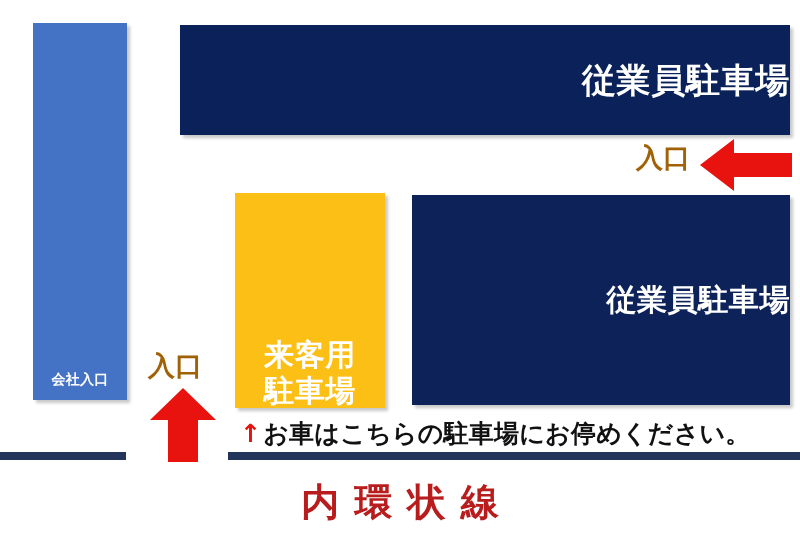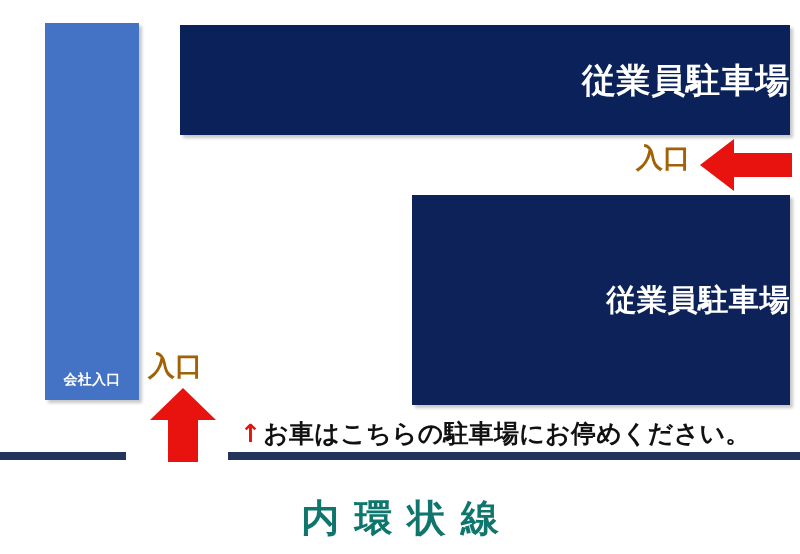--- a/index.html
+++ b/index.html
@@ -42,21 +42,20 @@
   #company-bar {
     left: 33px;
     top: 23px;
     width: 94px;
     height: 377px;
     background: #4472C4;
     align-items: flex-end;
     justify-content: center;
     padding-bottom: 12px;
     font-size: 14px;
-    margin-left: 12px;
   }
 
   
   #employee-top {
     left: 180px;
     top: 25px;
     width: 610px;
     height: 110px;
     background: #0A2259;
     font-size: 34px;
@@ -135,24 +134,24 @@
     position: absolute;
     height: 8px;
     background: #24355C;
   }
   #road-line-left  { left: 0px;   top: 452px; width: 126px; }
   #road-line-right { left: 228px; top: 452px; width: 572px; }
 
   #road-name {
     position: absolute;
     left: 0px;
-    top: 493px;
+    top: 477px;
     width: 800px;
     text-align: center;
-    color: #0f766e;
+    color: #b91c1c;
     font-size: 38px;
     font-weight: bold;
     letter-spacing: 0.40em;
     text-indent: 0.40em;
   }
 </style>
 </head>
 <body>
 
 <div id="map">
@@ -166,20 +165,24 @@
   </div>
 
   <div class="entrance-label" id="entrance-right-label">入口</div>
 
   <div class="arrow" id="arrow-left">
     <svg width="92" height="52" viewBox="0 0 92 52" xmlns="http://www.w3.org/2000/svg">
       <polygon points="0,26 34,0 34,14 92,14 92,38 34,38 34,52" fill="#E8130E"></polygon>
     </svg>
   </div>
 
+  <div class="block shadowed" id="visitor">
+    <span class="line">来客用</span>
+    <span class="line">駐車場</span>
+  </div>
 
   <div class="block shadowed" id="employee-bottom">
     <span>従業員駐車場</span>
   </div>
 
   <div class="entrance-label" id="entrance-bottom-label">入口</div>
 
   <div class="arrow" id="arrow-up">
     <svg width="66" height="74" viewBox="0 0 66 74" xmlns="http://www.w3.org/2000/svg">
       <polygon points="33,0 66,32 48,32 48,74 18,74 18,32 0,32" fill="#E8130E"></polygon>

